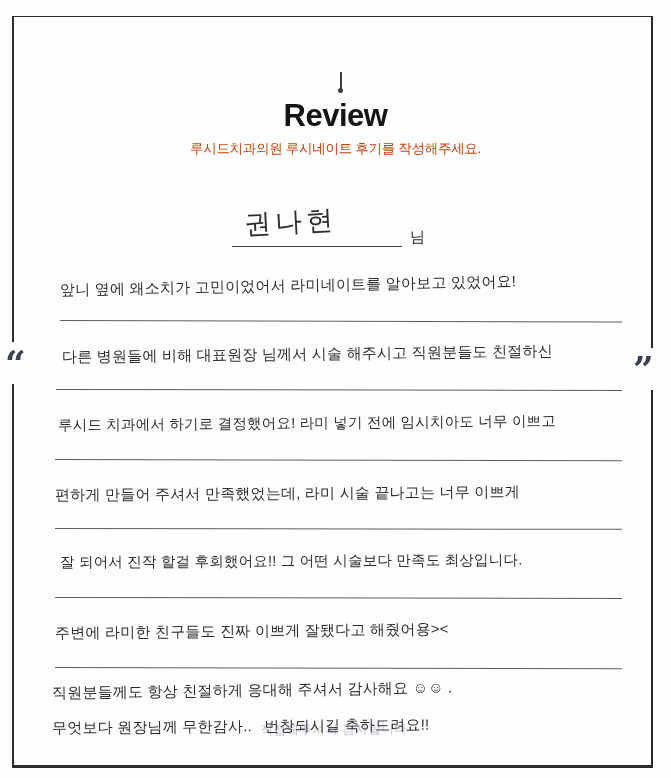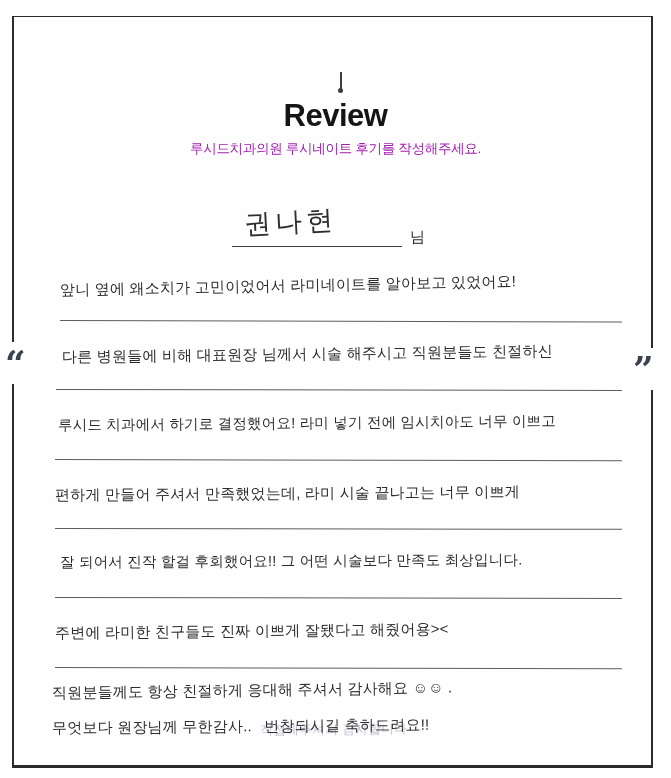--- a/index.html
+++ b/index.html
@@ -27,21 +27,21 @@
   }
   .title{
     position:absolute;left:0;top:98px;width:671px;
     text-align:center;
     font-size:31px;font-weight:700;color:#151515;
     letter-spacing:-0.5px;
   }
   .subtitle{
     position:absolute;left:0;top:140px;width:671px;
     text-align:center;
-    font-size:13.5px;color:#a21caf;letter-spacing:-0.3px;
+    font-size:13.5px;color:#c2410c;letter-spacing:-0.3px;
   }
   
   .name-value{
     position:absolute;left:244px;top:204px;
     font-size:27px;color:#2e2e32;
     transform:rotate(-3deg);
     letter-spacing:4px;
   }
   .name-underline{
     position:absolute;left:232px;top:246px;width:170px;height:0;

